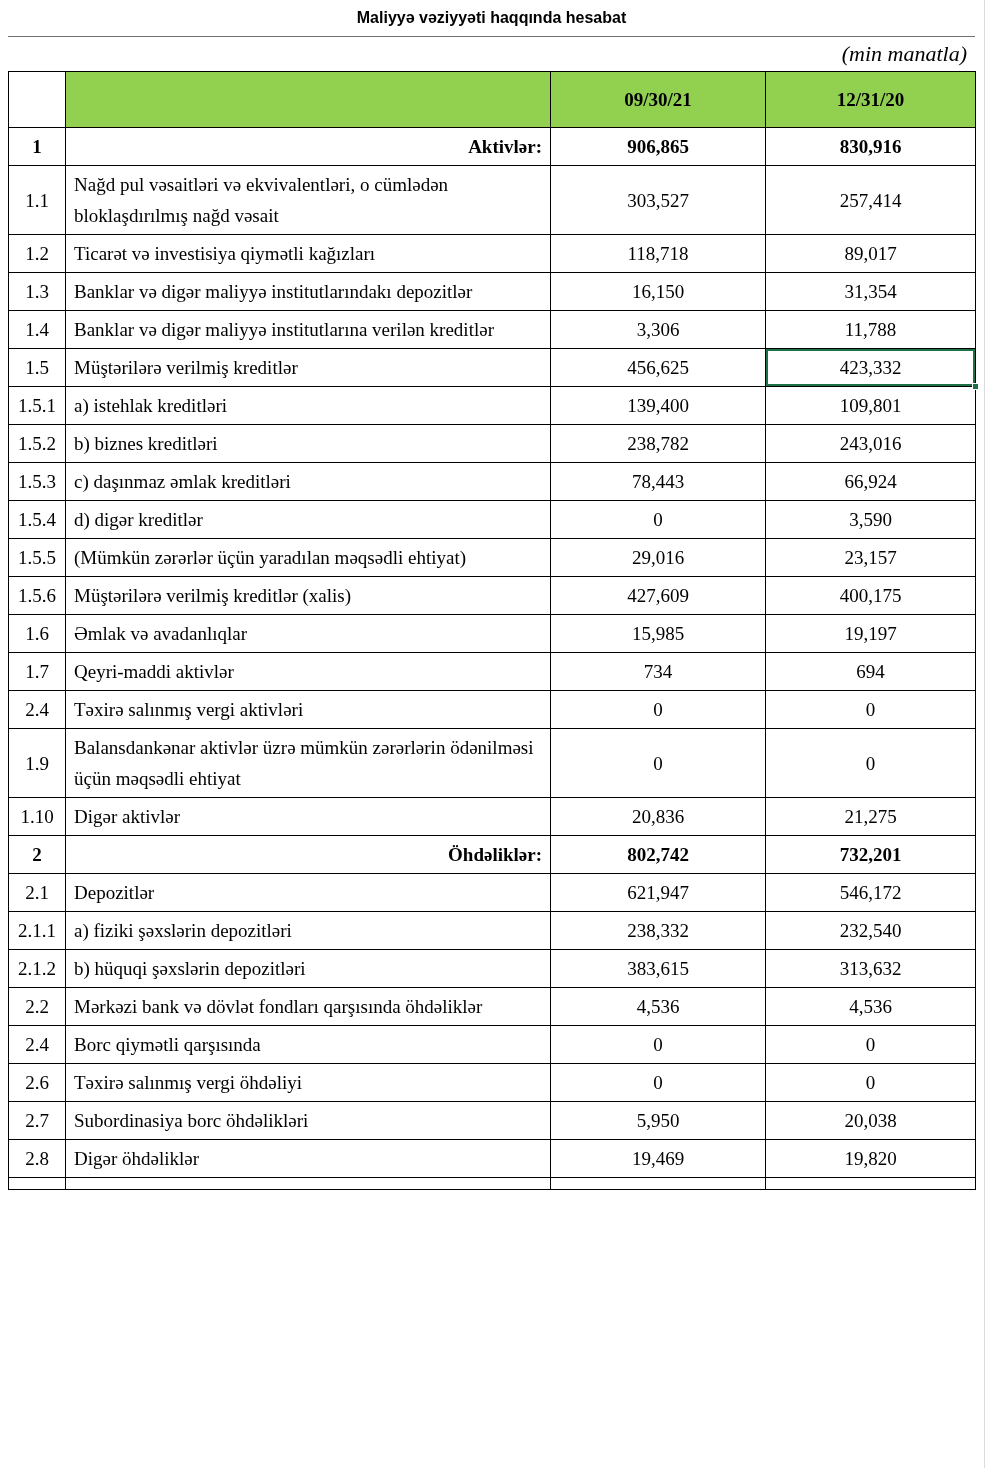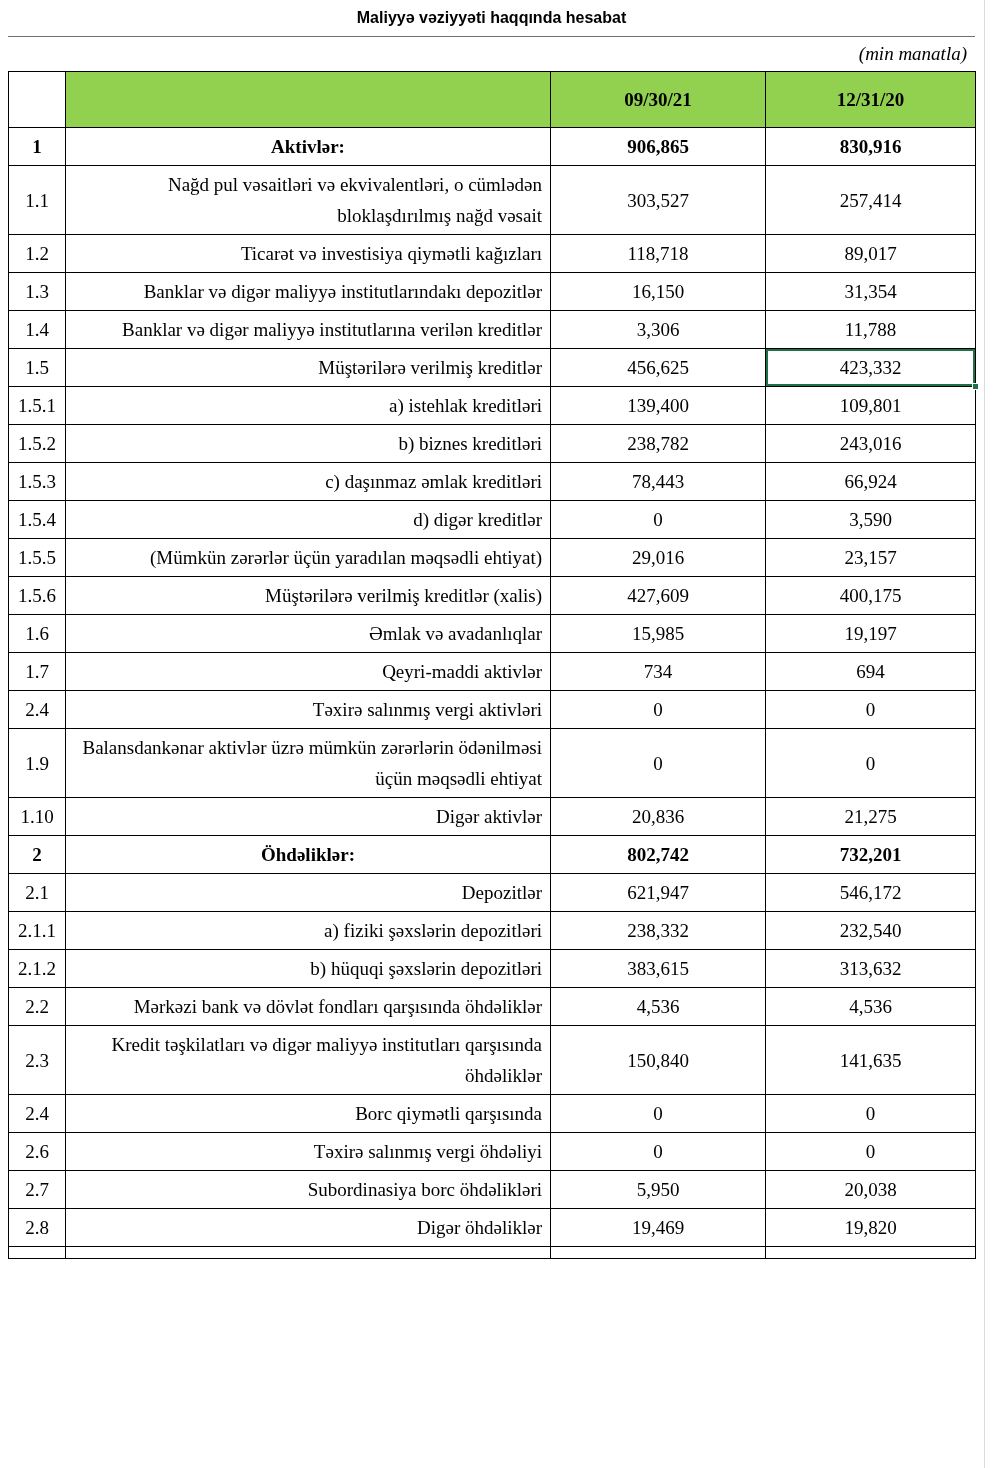--- a/index.html
+++ b/index.html
@@ -33,21 +33,21 @@
   }
   .unit-row {
     margin-left: 8px;
     width: 967px;
     height: 34px;
     display: flex;
     align-items: center;
     justify-content: flex-end;
     padding-right: 8px;
     font-style: italic;
-    font-size: 19px;
+    font-size: 22px;
     text-align: center;
   }
   table.sheet {
     margin-left: 8px;
     width: 967px;
     border-collapse: collapse;
     table-layout: fixed;
   }
   table.sheet th, table.sheet td {
     border: 1px solid #000;
@@ -57,24 +57,24 @@
     overflow: visible;
   }
   th.corner { background: #ffffff; }
   th.green {
     background: var(--header-fill, #92d050);
     font-weight: 700;
     height: 56px;
     font-size: 19px;
   }
   td.num { text-align: center; padding: 3px 2px; }
-  td.label { text-align: right; }
+  td.label { text-align: left; }
   td.val { text-align: center; }
   tr.section td { font-weight: 700; }
-  tr.section td.label { text-align: center; }
+  tr.section td.label { text-align: right; }
   td.selected {
     position: relative;
     box-shadow: inset 0 0 0 2px var(--selection-border, #1e7145);
   }
   .fill-handle {
     position: absolute;
     right: -4px;
     bottom: -4px;
     width: 7px;
     height: 7px;
@@ -236,26 +236,20 @@
           <td class="val v1">383,615</td>
           <td class="val v2">313,632</td>
         </tr>
         <tr>
           <td class="num">2.2</td>
           <td class="label">Mərkəzi bank və dövlət fondları qarşısında öhdəliklər</td>
           <td class="val v1">4,536</td>
           <td class="val v2">4,536</td>
         </tr>
         <tr>
-          <td class="num">2.3</td>
-          <td class="label">Kredit təşkilatları və digər maliyyə institutları qarşısında öhdəliklər</td>
-          <td class="val v1">150,840</td>
-          <td class="val v2">141,635</td>
-        </tr>
-        <tr>
           <td class="num">2.4</td>
           <td class="label">Borc qiymətli qarşısında</td>
           <td class="val v1">0</td>
           <td class="val v2">0</td>
         </tr>
         <tr>
           <td class="num">2.6</td>
           <td class="label">Təxirə salınmış vergi öhdəliyi</td>
           <td class="val v1">0</td>
           <td class="val v2">0</td>

